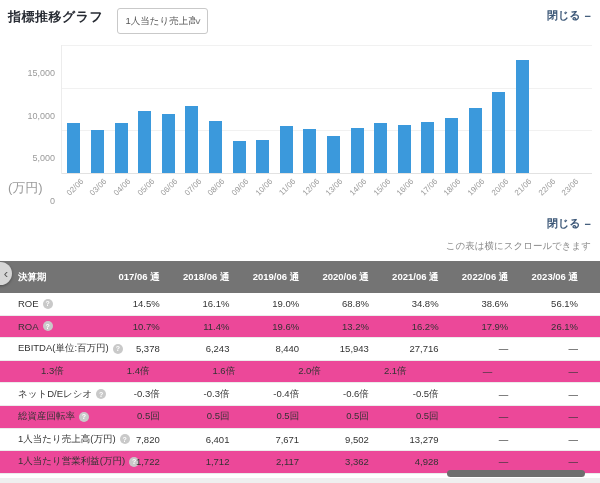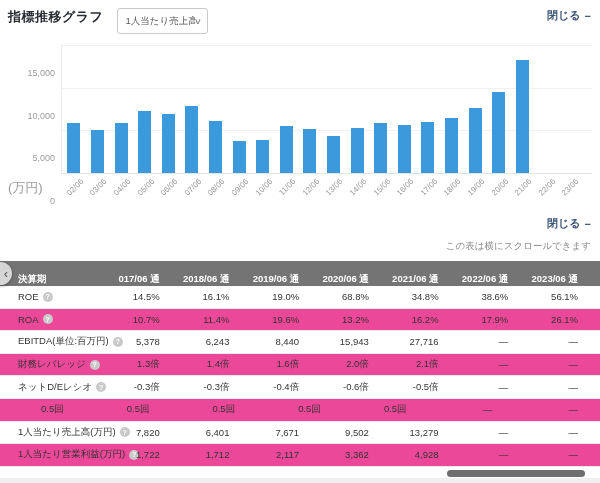--- a/index.html
+++ b/index.html
@@ -29,21 +29,21 @@
   .unit-label { position:absolute; font-size:13px; color:#9a9a9a; }
   .bar { position:absolute; }
   .xtick { position:absolute; font-size:8px; color:#9a9a9a; white-space:nowrap;
     transform:translateX(-100%) rotate(-45deg); transform-origin:100% 0%; }
 
   .scroll-hint { position:absolute; right:9px; top:240px; font-size:9.5px; color:#8c8c8c; }
 
   
   #metrics-table { position:absolute; top:261px; left:0; width:600px; }
   .t-row { display:flex; align-items:center; }
-  .t-head { background:#747474; color:#fff; height:25px; font-size:9.5px; font-weight:600;align-items:flex-end; }
+  .t-head { background:#747474; color:#fff; height:32px; font-size:9.5px; font-weight:600; }
   .t-body-row { height:22.6px; font-size:9.5px; color:#333; border-bottom:1px solid #ebebeb; background:#fff; }
   .t-body-row.alt { background:#ec4899; }
   .c-label { width:112px; padding-left:18px; display:flex; align-items:center; gap:4px; white-space:nowrap; }
   .c-val { flex:1; text-align:right; padding-right:22px; white-space:nowrap; }
   .help-icon { display:inline-flex; width:10px; height:10px; border-radius:50%; background:#c9c9c9; color:#fff;
     font-size:7px; font-weight:bold; align-items:center; justify-content:center; flex:0 0 auto; cursor:pointer; }
 
   
   .scroll-left-btn { position:absolute; top:262px; left:-11px; width:23px; height:23px; border-radius:50%;
     background:#d6d6d6; box-shadow:0 1px 3px rgba(0,0,0,.35); z-index:5; cursor:pointer;
@@ -181,24 +181,20 @@
         </div>
         <div class="c-val">5,378</div>
         <div class="c-val">6,243</div>
         <div class="c-val">8,440</div>
         <div class="c-val">15,943</div>
         <div class="c-val">27,716</div>
         <div class="c-val">—</div>
         <div class="c-val">—</div>
       </div>
       <div class="t-row t-body-row alt">
-        <div class="c-label">
-          <span>財務レバレッジ</span>
-          <span class="help-icon">?</span>
-        </div>
         <div class="c-val">1.3倍</div>
         <div class="c-val">1.4倍</div>
         <div class="c-val">1.6倍</div>
         <div class="c-val">2.0倍</div>
         <div class="c-val">2.1倍</div>
         <div class="c-val">—</div>
         <div class="c-val">—</div>
       </div>
       <div class="t-row t-body-row">
         <div class="c-label">
@@ -207,20 +203,24 @@
         </div>
         <div class="c-val">-0.3倍</div>
         <div class="c-val">-0.3倍</div>
         <div class="c-val">-0.4倍</div>
         <div class="c-val">-0.6倍</div>
         <div class="c-val">-0.5倍</div>
         <div class="c-val">—</div>
         <div class="c-val">—</div>
       </div>
       <div class="t-row t-body-row alt">
+        <div class="c-label">
+          <span>総資産回転率</span>
+          <span class="help-icon">?</span>
+        </div>
         <div class="c-val">0.5回</div>
         <div class="c-val">0.5回</div>
         <div class="c-val">0.5回</div>
         <div class="c-val">0.5回</div>
         <div class="c-val">0.5回</div>
         <div class="c-val">—</div>
         <div class="c-val">—</div>
       </div>
       <div class="t-row t-body-row">
         <div class="c-label">

